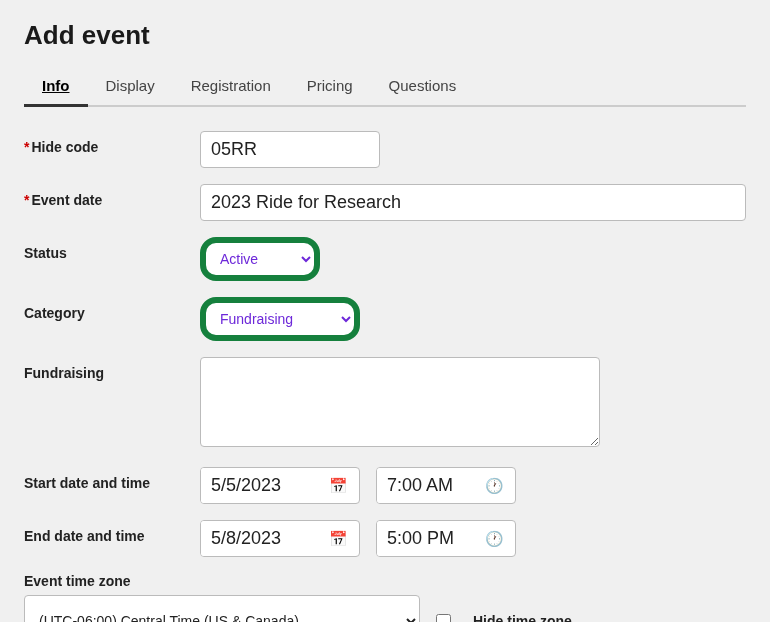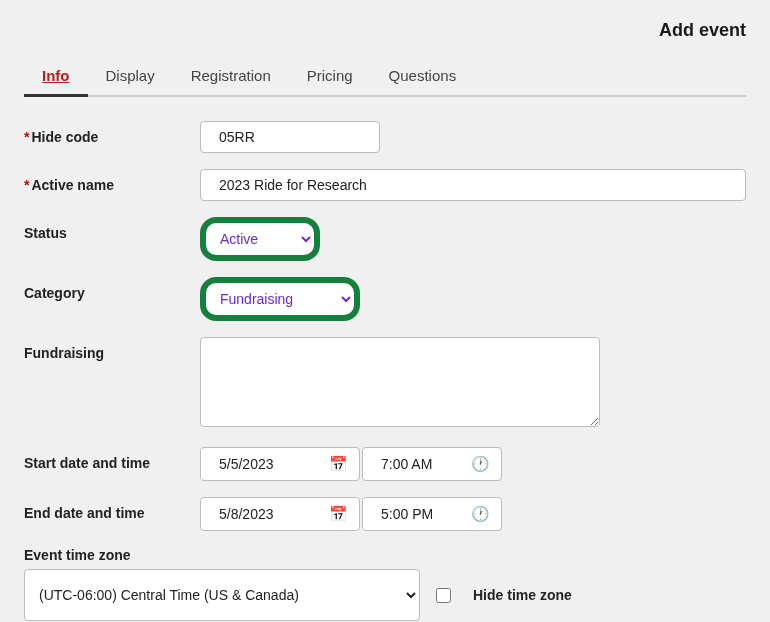--- a/index.html
+++ b/index.html
@@ -10,46 +10,45 @@
       height: 622px;
       overflow: hidden;
     }
     .page-container {
       width: 770px;
       height: 622px;
       background: #f0f0f0;
       padding: 20px 24px;
     }
     .page-title {
-      font-size: 18px;
+      font-size: 26px;
       font-weight: 700;
       color: #1a1a1a;
       margin-bottom: 16px;
-      text-align: right;
     }
     .tabs {
       display: flex;
       border-bottom: 2px solid #ccc;
       margin-bottom: 24px;
       gap: 0;
     }
     .tab {
       padding: 10px 18px;
       font-size: 15px;
       color: #444;
       cursor: pointer;
       border-bottom: 3px solid transparent;
       margin-bottom: -2px;
       background: none;
       border-top: none;
       border-left: none;
       border-right: none;
     }
     .tab.active {
-      color: #b91c1c;
+      color: #000000;
       border-bottom: 3px solid #333;
       font-weight: 600;
       text-decoration: underline;
     }
     .form-body {
       display: flex;
       flex-direction: column;
       gap: 16px;
     }
     .form-row {
@@ -67,22 +66,22 @@
     }
     .required-mark {
       color: #cc0000;
       margin-right: 2px;
     }
     .form-control {
       flex: 1;
     }
     input[type="text"] {
       width: 100%;
-      padding: 7px 18px;
-      font-size: 14px;
+      padding: 7px 10px;
+      font-size: 18px;
       border: 1px solid #bbb;
       border-radius: 4px;
       background: #fff;
       color: #222;
       outline: none;
     }
     .event-code-input {
       width: 180px !important;
     }
     .event-name-input {
@@ -113,21 +112,21 @@
       border: 1px solid #bbb;
       border-radius: 4px;
       background: #fff;
       color: #222;
       outline: none;
       resize: vertical;
     }
     .datetime-group {
       display: flex;
       align-items: flex-end;
-      gap: 2px;
+      gap: 16px;
     }
     .date-input-wrap {
       display: flex;
       align-items: center;
       border: 1px solid #bbb;
       border-radius: 4px;
       background: #fff;
       overflow: hidden;
       width: 160px;
     }
@@ -223,21 +222,21 @@
       <div class="form-label">
         <span class="required-mark">*</span><span>Hide code</span>
       </div>
       <div class="form-control">
         <input type="text" class="event-code-input" value="05RR" style="">
       </div>
     </div>
 
     <div class="form-row">
       <div class="form-label">
-        <span class="required-mark">*</span><span>Active name</span>
+        <span class="required-mark">*</span><span>Event date</span>
       </div>
       <div class="form-control">
         <input type="text" class="event-name-input" value="2023 Ride for Research" style="">
       </div>
     </div>
 
     <div class="form-row">
       <div class="form-label">Status</div>
       <div class="form-control">
         <select class="status-select">

